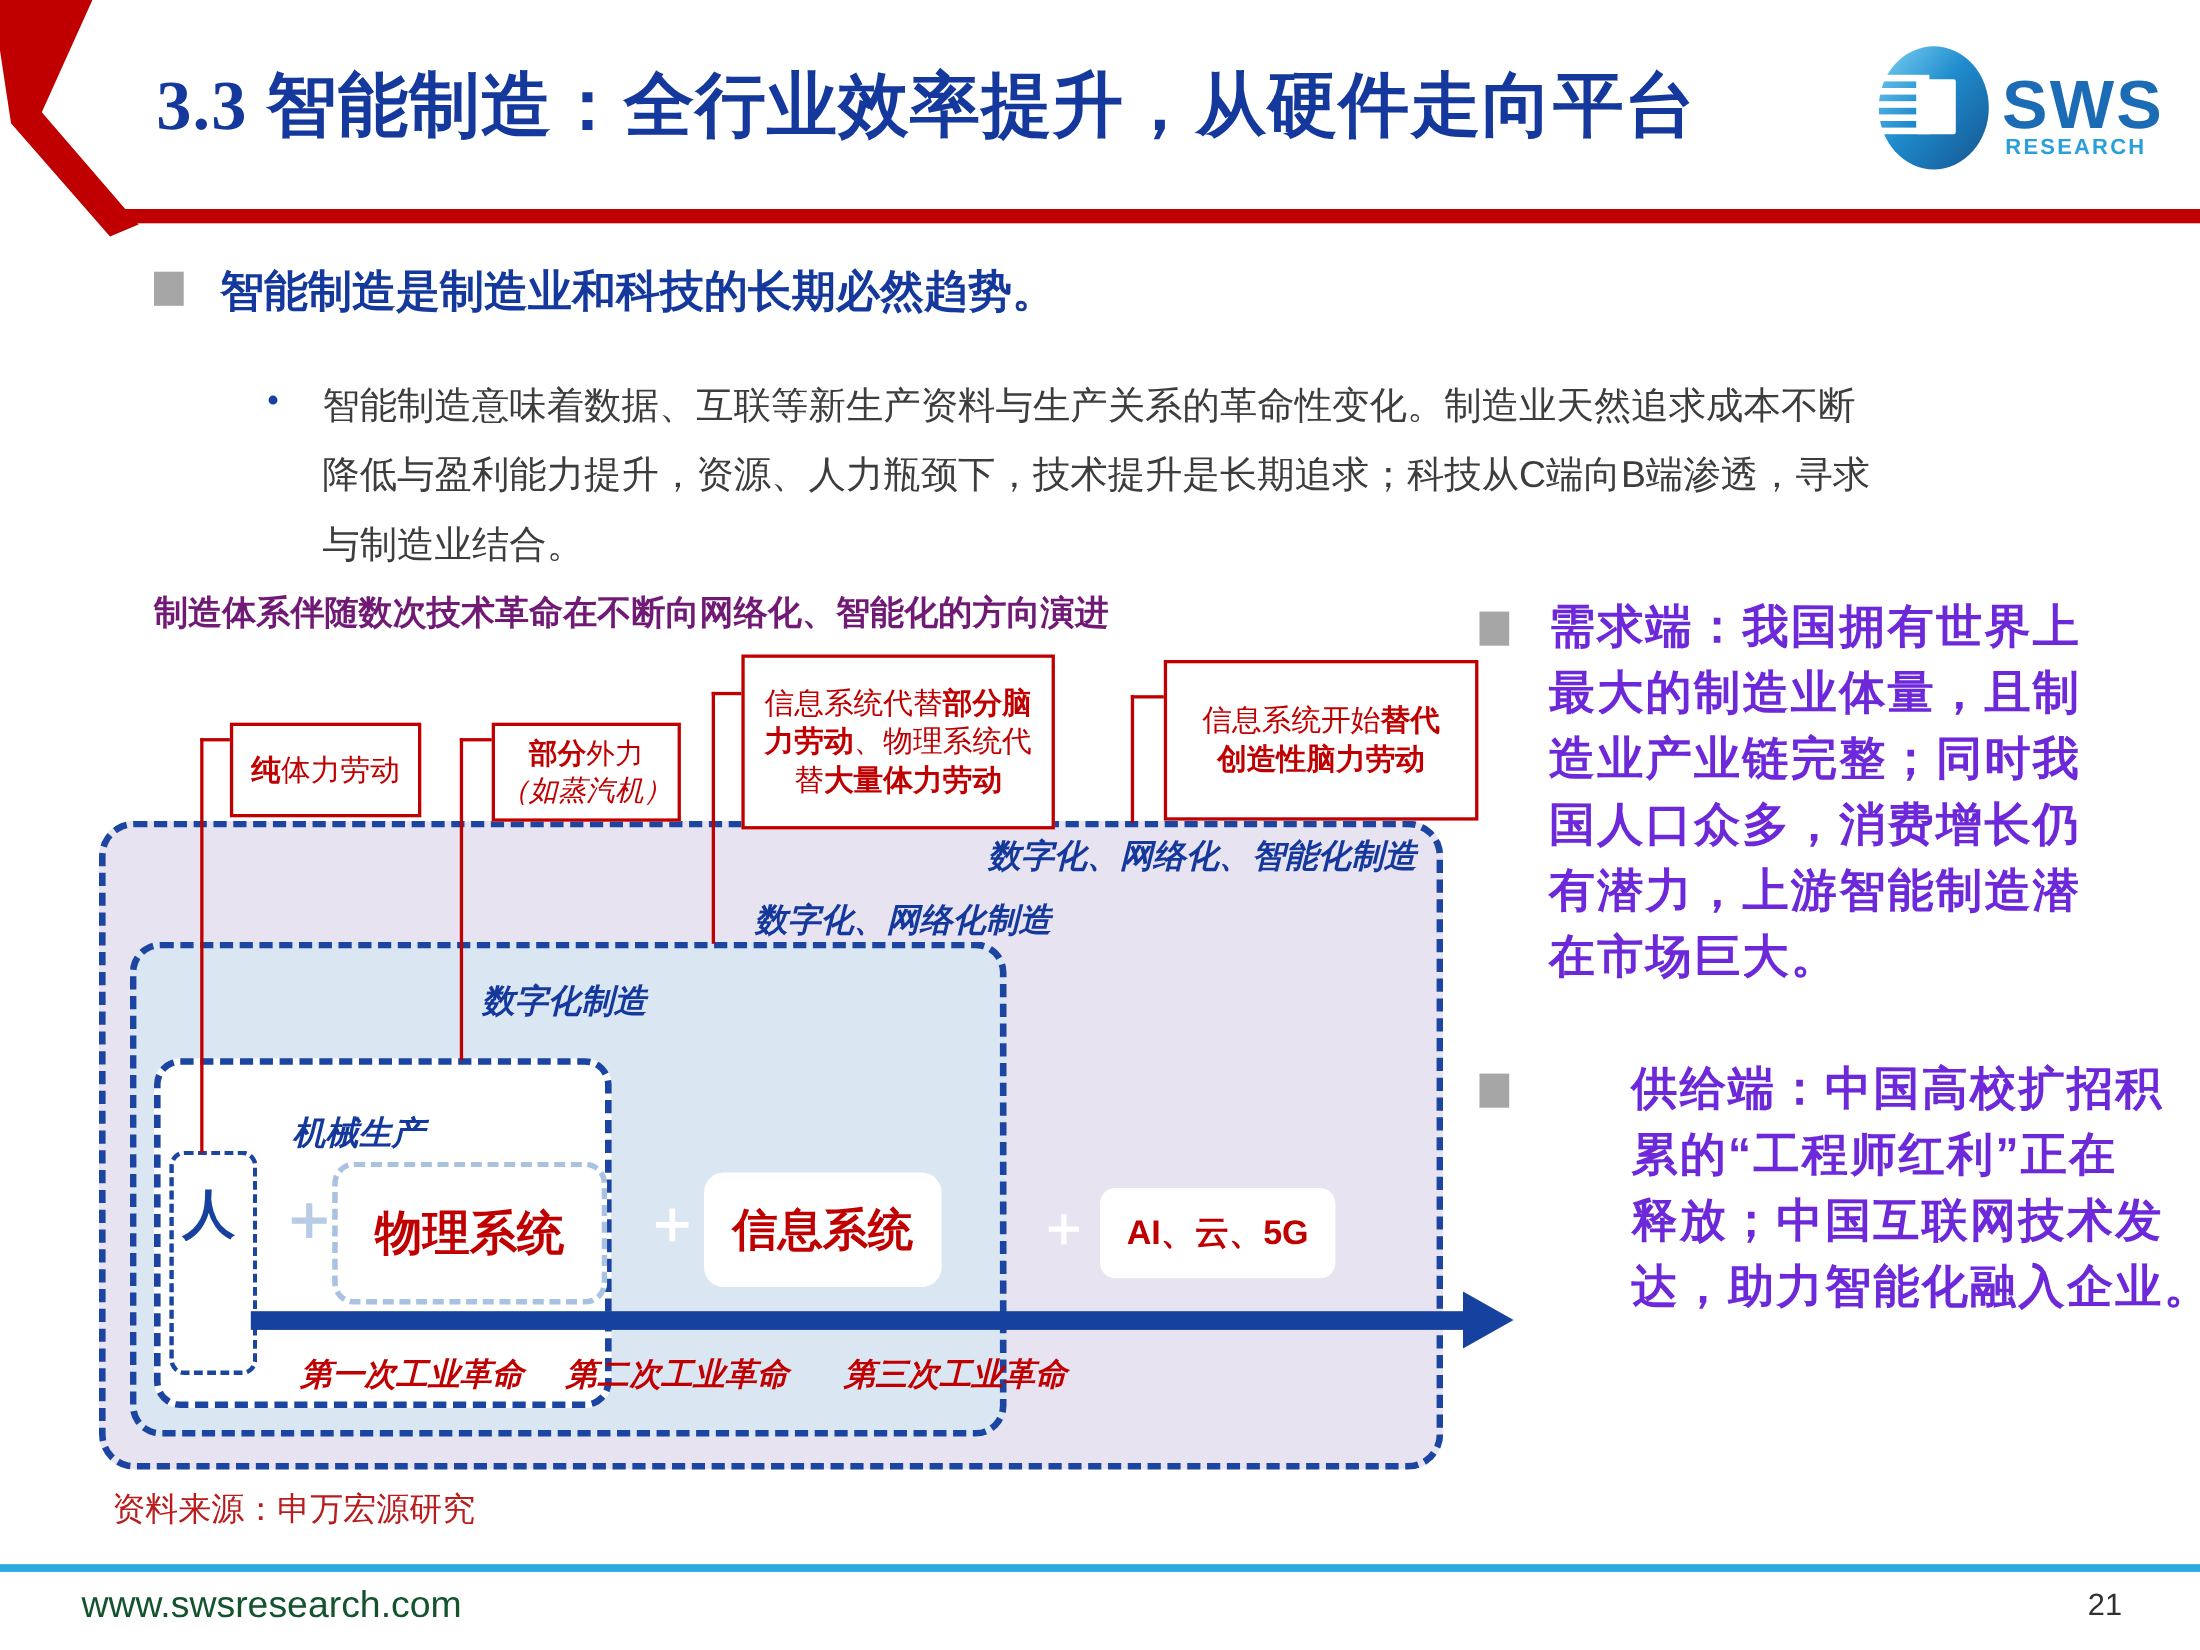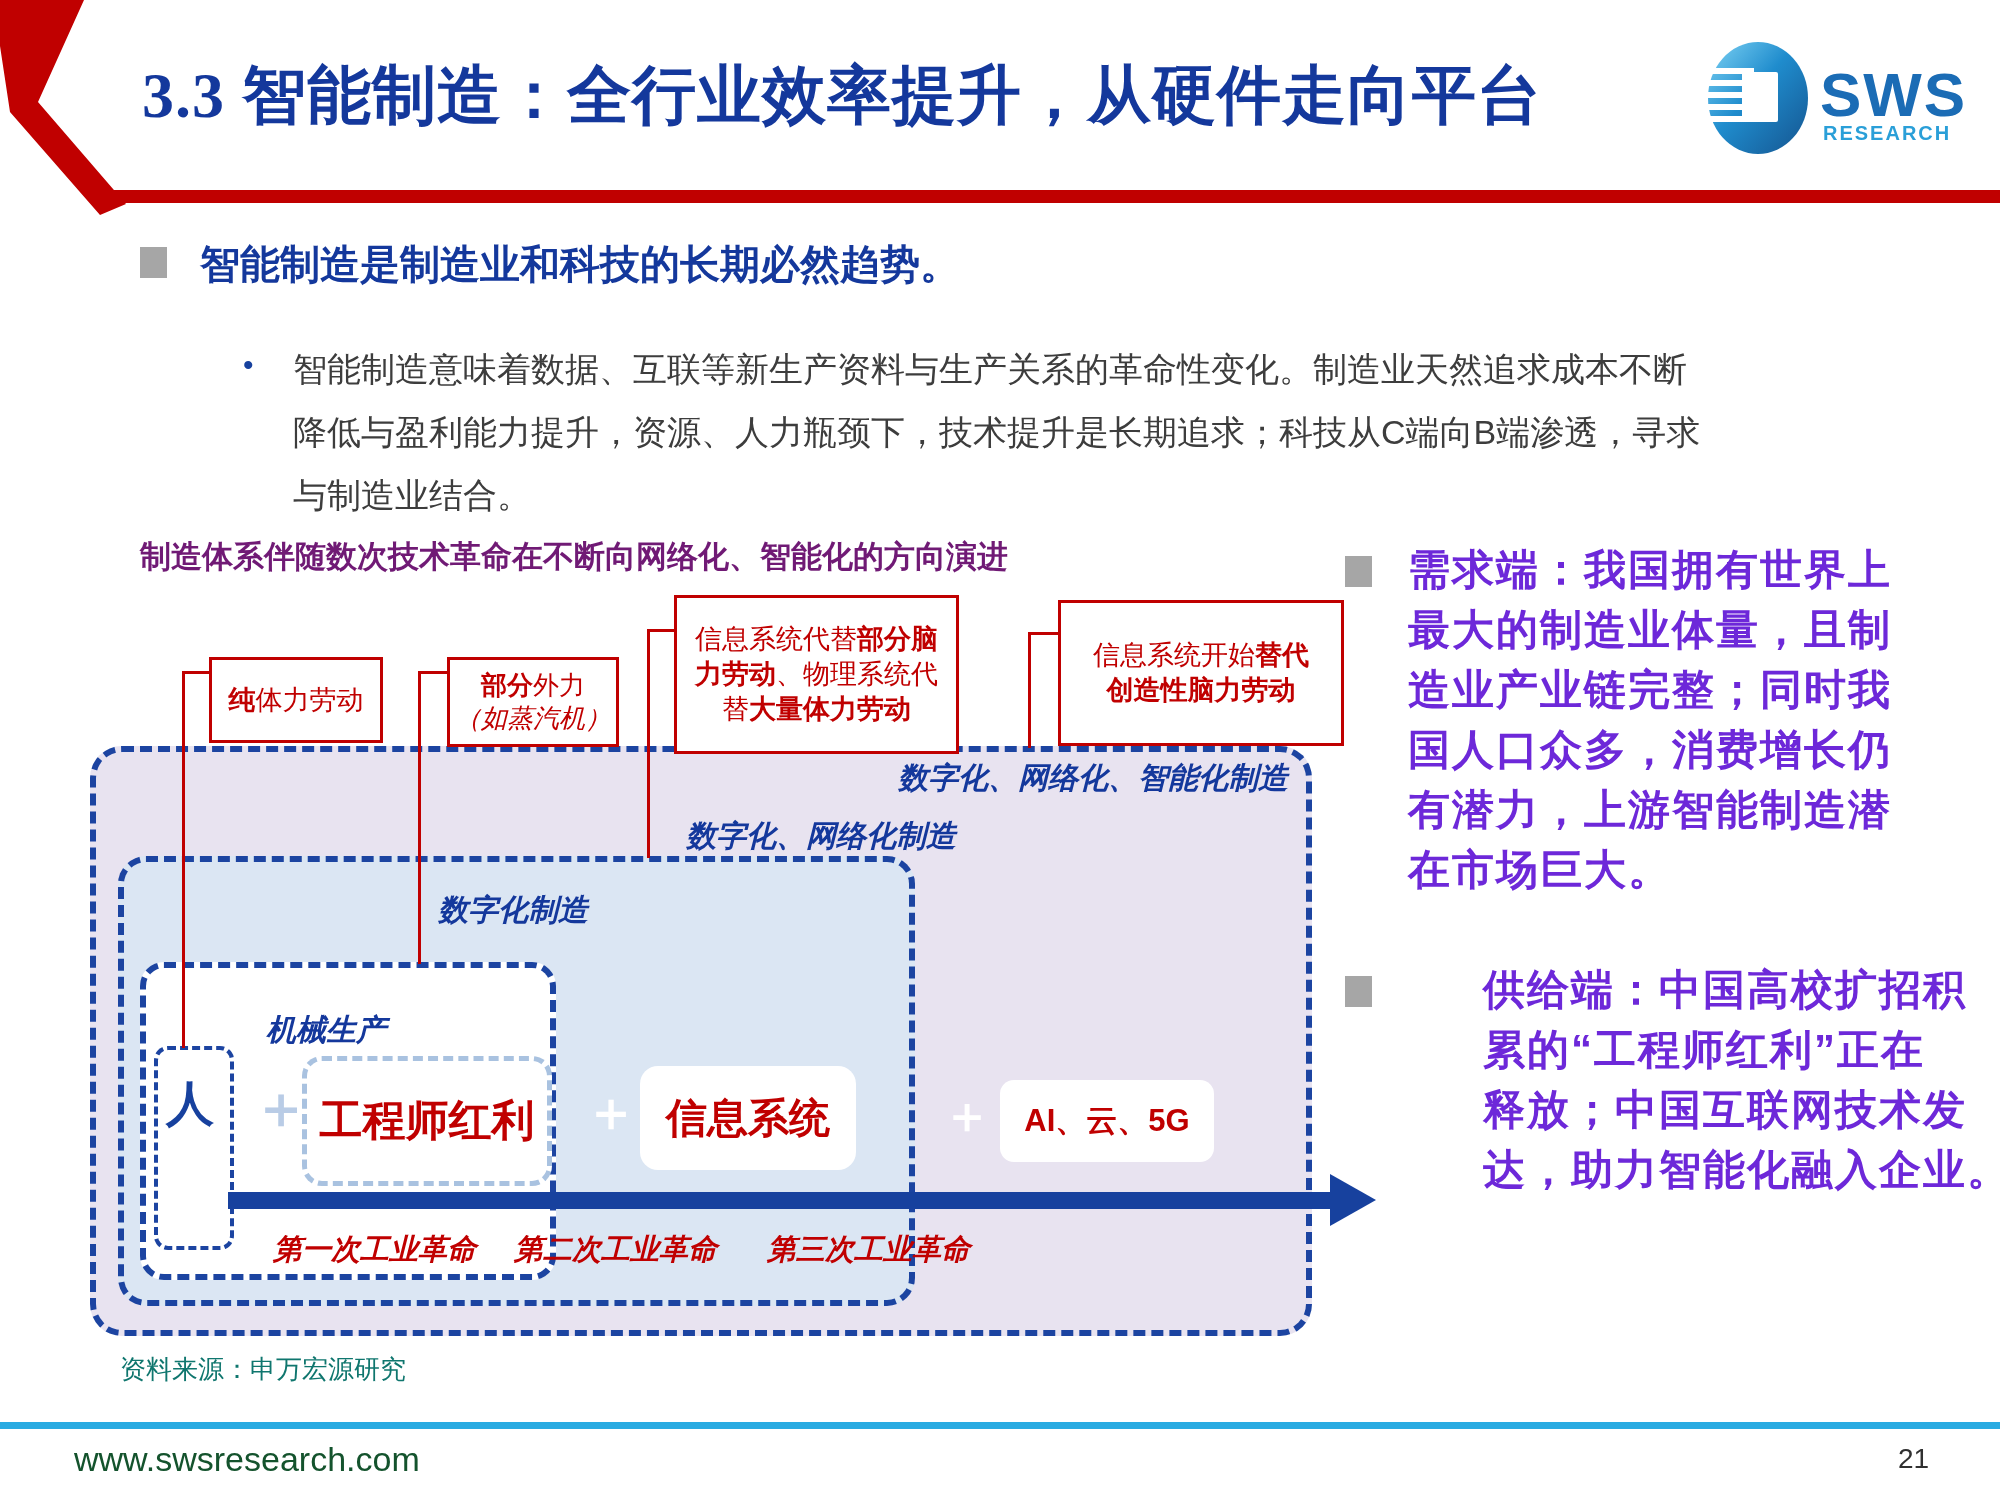--- a/index.html
+++ b/index.html
@@ -30,21 +30,21 @@
   .pill{background:#ffffff;color:#c00000;font-weight:800;display:flex;align-items:center;
         justify-content:center;z-index:15;white-space:nowrap;}
   .plus{font-weight:900;z-index:15;line-height:1;}
   .rev-label{font-style:italic;font-weight:600;color:#c00000;font-size:29px;white-space:nowrap;z-index:18;}
 
   
   .insight{width:580px;font-size:42px;line-height:60px;font-weight:700;color:#6d28d9;
            letter-spacing:2px;white-space:pre-line;}
 
   
-  .source-note{left:120px;top:1352px;font-size:26px;color:#0f766e;}
+  .source-note{left:102px;top:1352px;font-size:30px;color:#b91c1c;}
   .footer-line{left:0;top:1422px;width:2000px;height:7px;background:#29abe2;}
   .footer-url{left:74px;top:1440px;font-size:34px;color:#14532d;}
   .page-number{left:1898px;top:1443px;font-size:28px;color:#303030;}
 </style>
 </head>
 <body>
 
 <div id="slide">
 
   <svg class="abs" style="left:0;top:0;z-index:5;" width="160" height="220" viewBox="0 0 160 220">
@@ -115,21 +115,21 @@
   <div class="abs conn" style="left:182px;top:671px;width:3px;height:377px;"></div>
   <div class="abs conn" style="left:418px;top:671px;width:30px;height:3px;"></div>
   <div class="abs conn" style="left:418px;top:671px;width:3px;height:293px;"></div>
   <div class="abs conn" style="left:647px;top:629px;width:28px;height:3px;"></div>
   <div class="abs conn" style="left:647px;top:629px;width:3px;height:229px;"></div>
   <div class="abs conn" style="left:1028px;top:632px;width:31px;height:3px;"></div>
   <div class="abs conn" style="left:1028px;top:632px;width:3px;height:116px;"></div>
 
   <div class="abs" style="left:154px;top:1072px;width:72px;text-align:center;font-size:48px;font-weight:800;color:#17419e;z-index:15;">人</div>
   <div class="abs plus" style="left:252px;top:1078px;font-size:58px;color:#b9cce6;">＋</div>
-  <div class="abs pill" style="left:302px;top:1056px;width:240px;height:120px;border:5px dashed #a9c2e0;border-radius:20px;font-size:43px;">工程师红利</div>
+  <div class="abs pill" style="left:302px;top:1056px;width:240px;height:120px;border:5px dashed #a9c2e0;border-radius:20px;font-size:43px;">物理系统</div>
   <div class="abs plus" style="left:584px;top:1084px;font-size:54px;color:#ffffff;">＋</div>
   <div class="abs pill" style="left:640px;top:1066px;width:216px;height:104px;border-radius:18px;font-size:41px;">信息系统</div>
   <div class="abs plus" style="left:942px;top:1090px;font-size:50px;color:#ffffff;">＋</div>
   <div class="abs pill" style="left:1000px;top:1080px;width:214px;height:82px;border-radius:14px;font-size:31px;">AI、云、5G</div>
 
   <div class="abs" style="left:228px;top:1192px;width:1104px;height:17px;background:#17419e;z-index:17;"></div>
   <div class="abs" style="left:1330px;top:1174px;width:0;height:0;border-top:26px solid transparent;border-bottom:26px solid transparent;border-left:46px solid #17419e;z-index:17;"></div>
 
   <div class="abs rev-label" style="left:273px;top:1230px;">第一次工业革命</div>
   <div class="abs rev-label" style="left:514px;top:1230px;">第二次工业革命</div>

